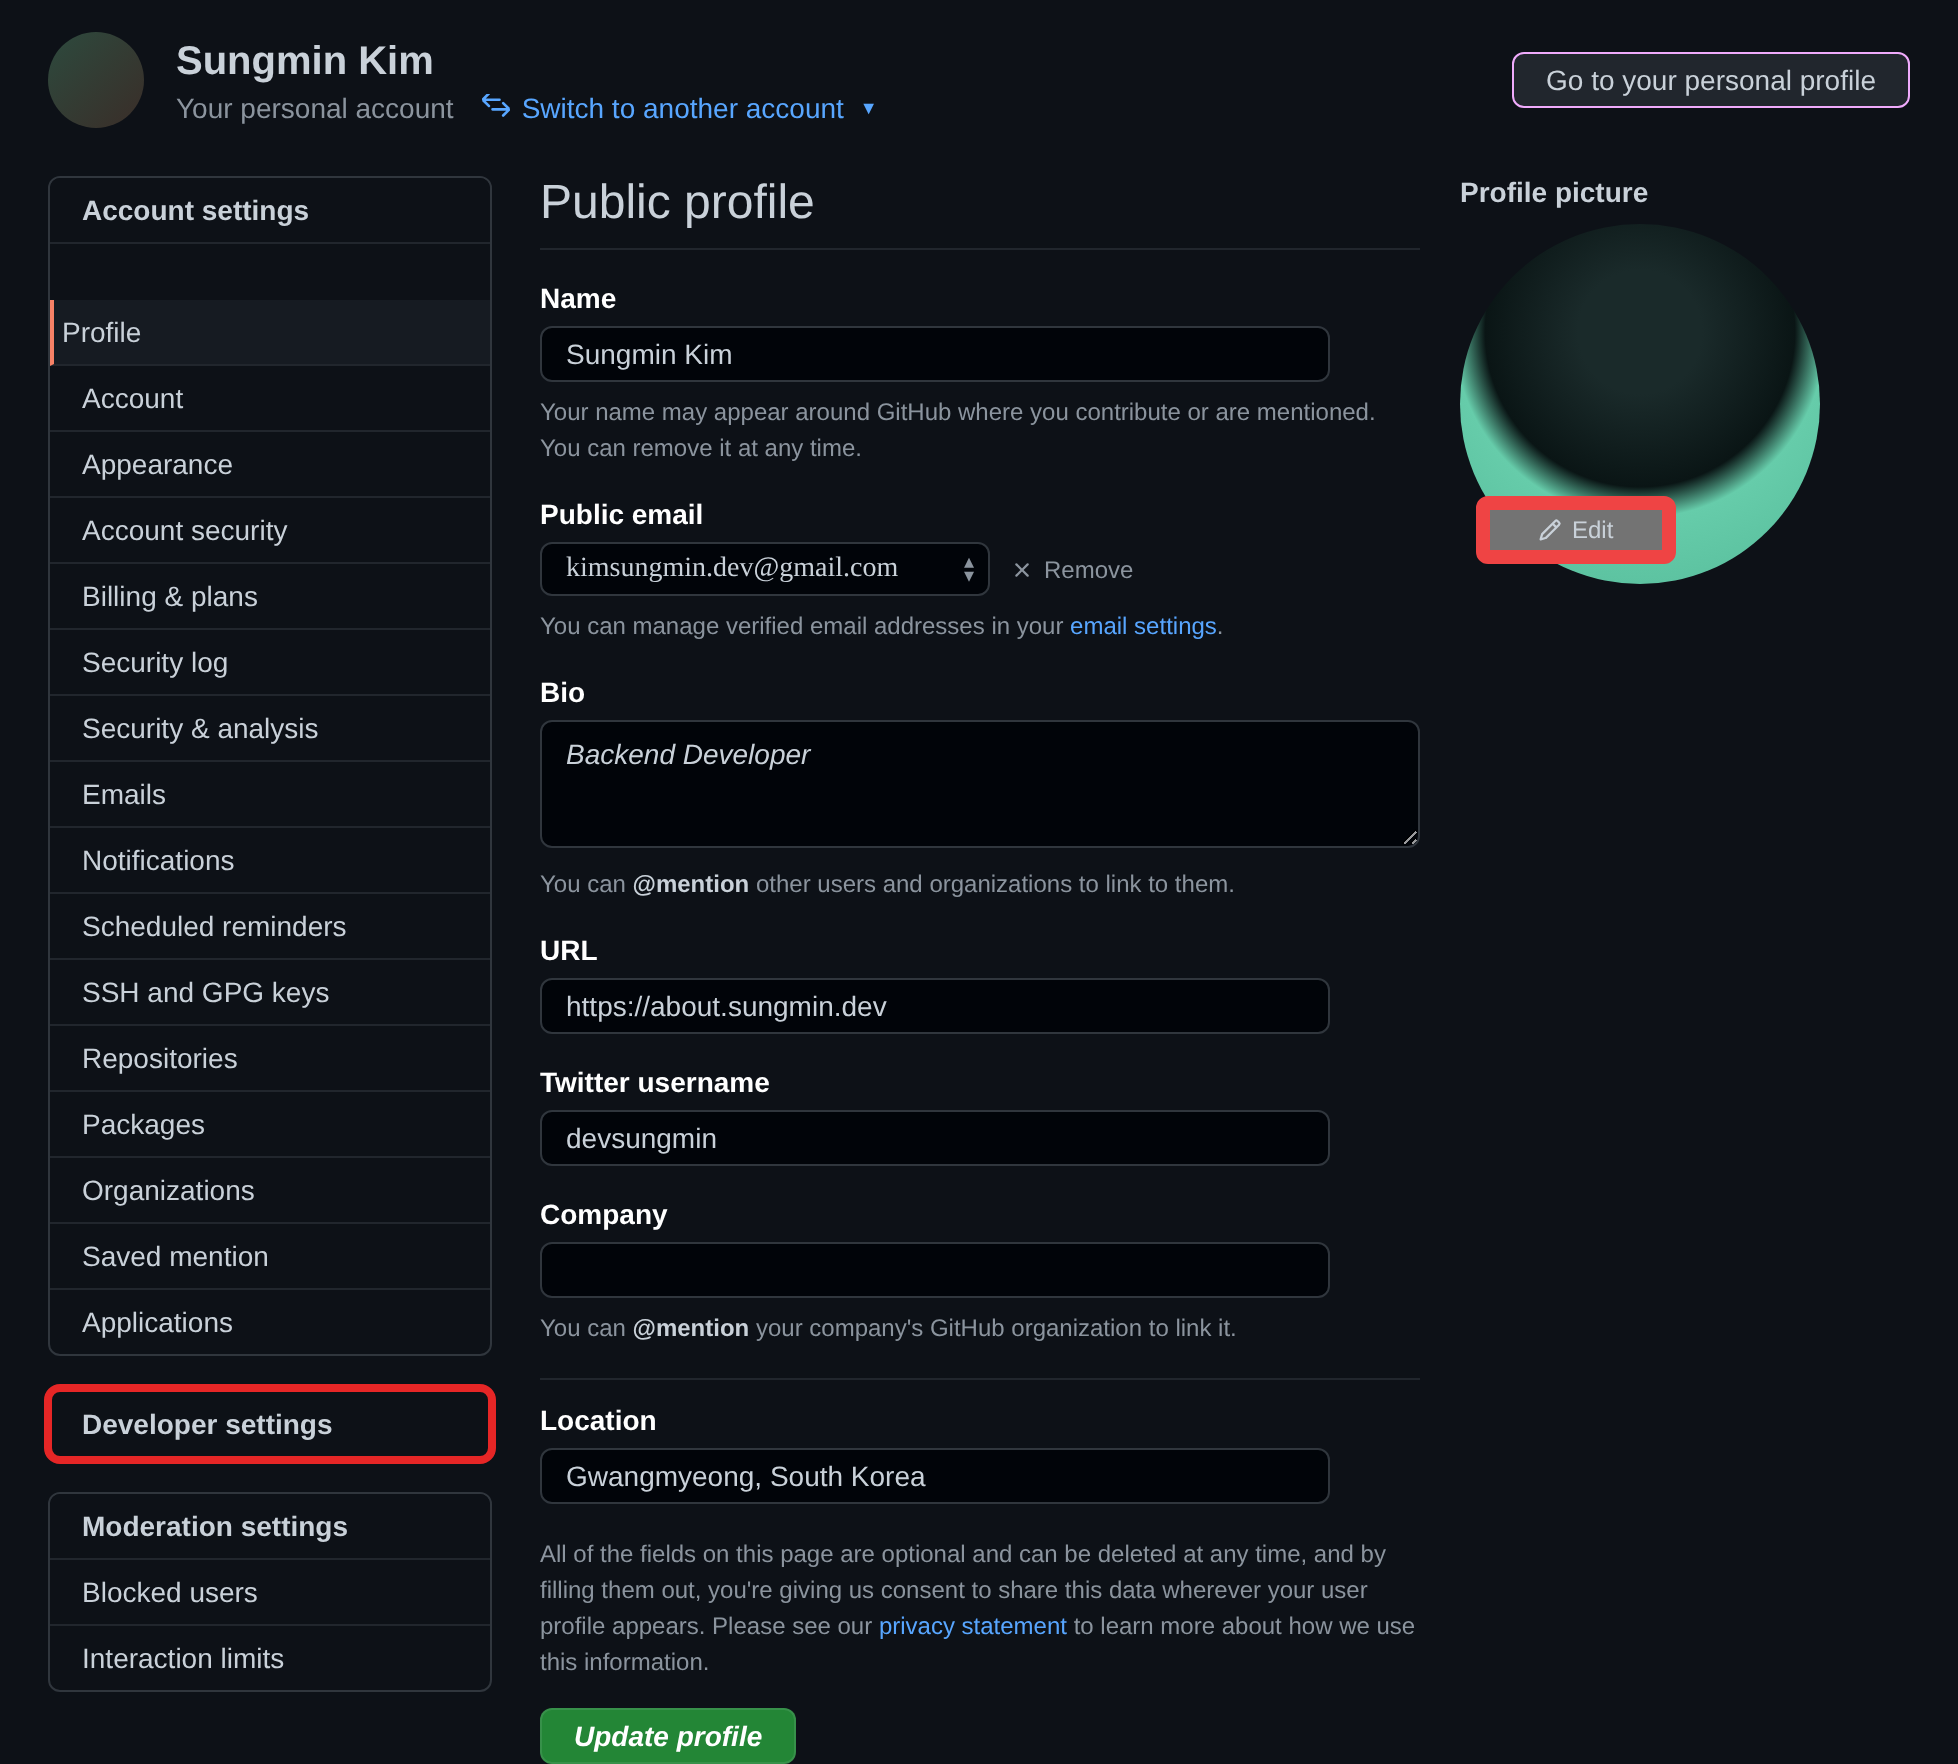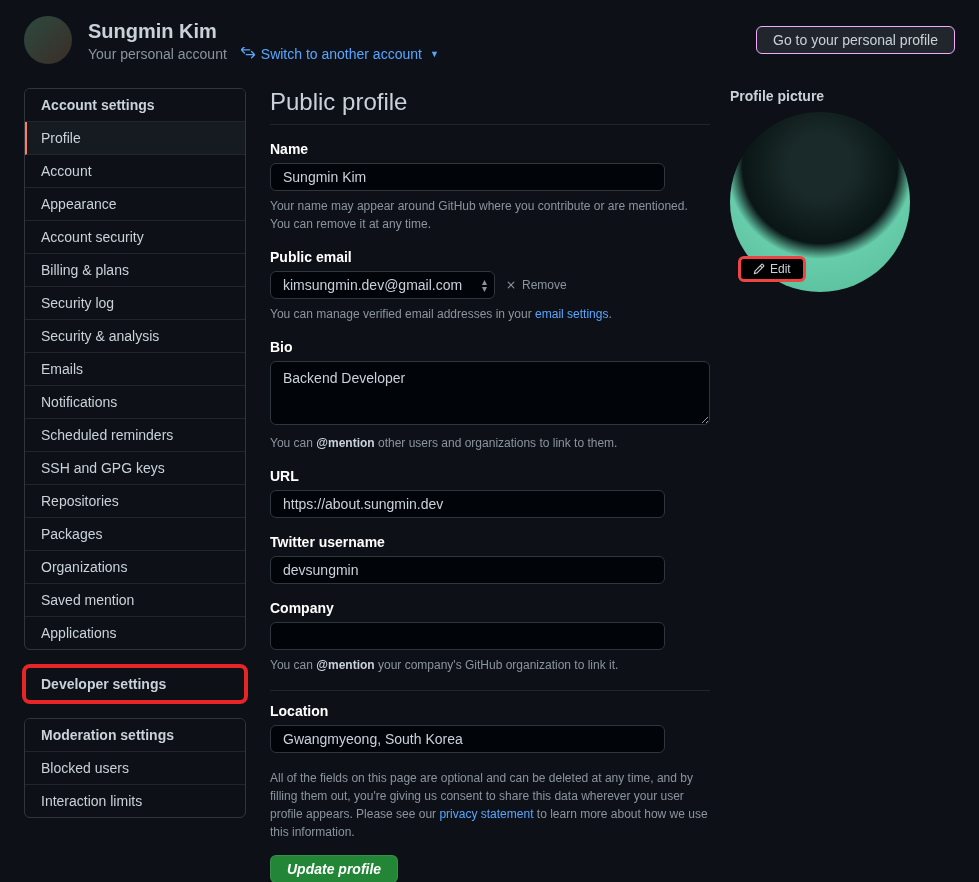--- a/index.html
+++ b/index.html
@@ -94,21 +94,22 @@
     color: #c9d1d9;
     text-decoration: none;
     border-bottom: 1px solid #21262d;
     font-size: 14px;
     cursor: pointer;
   }
   .menu-item:last-child { border-bottom: none; }
   .menu-item.active {
     background: #161b22;
     border-left: 2px solid #f78166;
-    padding-left: 14px;
+    padding-left: 4px;
+    margin-top: 28px;
   }
   .menu-section {
     border: 1px solid #30363d;
     border-radius: 6px;
     margin-bottom: 16px;
   }
   .menu-section.highlighted {
     outline: 4px solid #e62626;
     outline-offset: -2px;
   }
@@ -153,39 +154,41 @@
     color: #c9d1d9;
     padding: 5px 12px;
     font-size: 14px;
     font-family: inherit;
   }
   .form-input.narrow { max-width: 395px; }
   .form-textarea {
     min-height: 64px;
     resize: vertical;
     padding: 8px 12px;
+    font-style: italic;
   }
   .note {
     color: #8b949e;
     font-size: 12px;
     margin-top: 6px;
     line-height: 1.5;
   }
   .note strong { color: #c9d1d9; font-weight: 600; }
   .note a { color: #58a6ff; text-decoration: none; }
   .email-row {
     display: flex;
     align-items: center;
     gap: 10px;
   }
   .form-select {
     width: 225px;
     appearance: none;
     position: relative;
     padding-right: 28px;
+    font-family: Liberation Serif, serif;
   }
   .select-wrap { position: relative; display: inline-block; }
   .select-arrows {
     position: absolute;
     right: 8px;
     top: 50%;
     transform: translateY(-50%);
     color: #8b949e;
     font-size: 10px;
     pointer-events: none;
@@ -236,24 +239,24 @@
     height: 180px;
     border-radius: 50%;
     background: radial-gradient(circle at 50% 30%, #1a2a2a 20%, #0a1515 50%, #66ccaa 60%, #55bb99 100%);
     position: relative;
     overflow: hidden;
   }
   .edit-btn {
     position: absolute;
     bottom: 10px;
     left: 8px;
-    background: #000000;
-    border: 3px solid #ef4444;
-    color: #c9d1d9;
-    padding: 3px 12px;
+    background: #737373;
+    border: 7px solid #ef4444;
+    color: #c9d1d9;
+    padding: 3px 24px;
     border-radius: 6px;
     font-size: 12px;
     cursor: pointer;
     display: inline-flex;
     align-items: center;
     gap: 5px;
   }
   .icon-svg { width: 14px; height: 14px; fill: currentColor; }
   .icon-svg-sm { width: 12px; height: 12px; fill: currentColor; }
   hr.sep { border: none; border-top: 1px solid #21262d; margin: 12px 0; }

